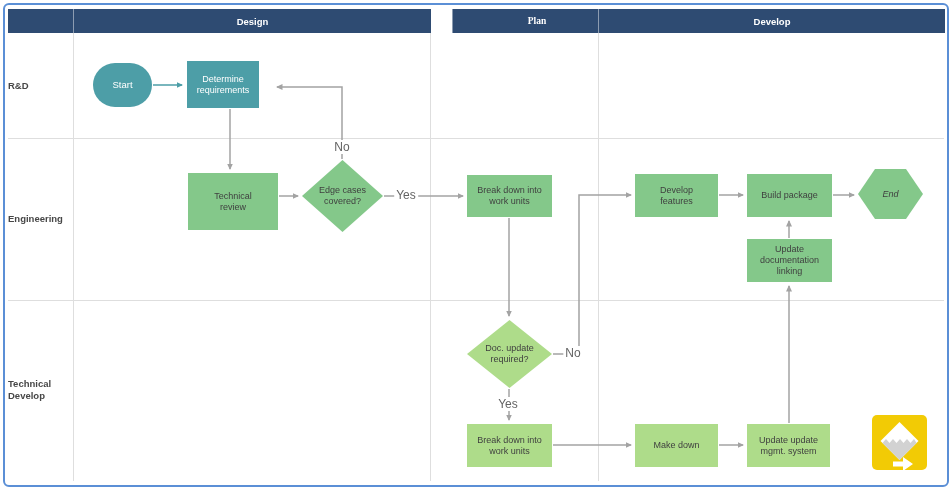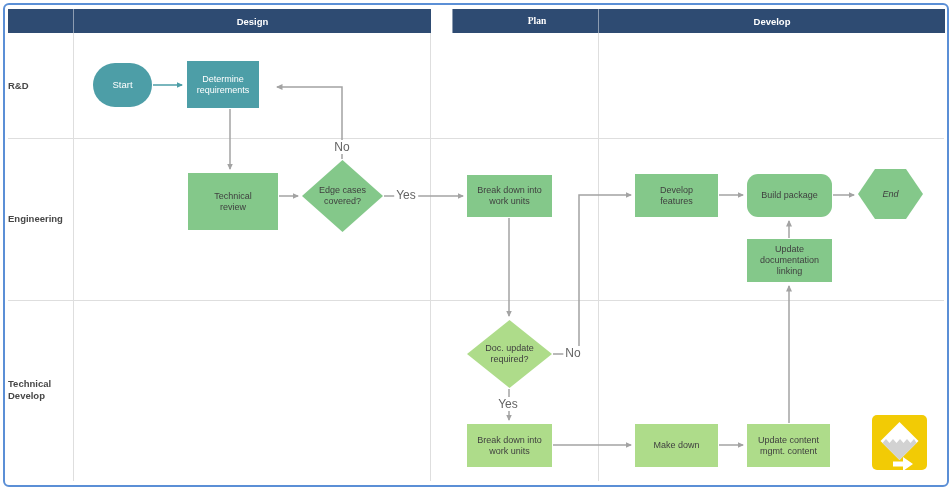--- a/index.html
+++ b/index.html
@@ -118,21 +118,21 @@
   </div>
 
   <div class="node rect-m" style="left:467px;top:175px;width:85px;height:42px;">
     <div class="inner">Break down into work units</div>
   </div>
 
   <div class="node rect-m" style="left:635px;top:174px;width:83px;height:43px;">
     <div class="inner narrow">Develop features</div>
   </div>
 
-  <div class="node rect-m" style="left:747px;top:174px;width:85px;height:43px;border-radius:11px;">
+  <div class="node rect-m" style="left:747px;top:174px;width:85px;height:43px;">
     <div class="inner">Build package</div>
   </div>
 
   <div class="node" style="left:858px;top:169px;width:65px;height:50px;font-style:italic;">
     <svg class="shape-svg" viewBox="0 0 65 42" preserveAspectRatio="none">
       <polygon points="17,0 48,0 65,21 48,42 17,42 0,21" fill="var(--green-medium)"></polygon>
     </svg>
     <div class="shape-label">
         <div class="inner">End</div>
       </div>
@@ -153,21 +153,21 @@
 
   <div class="node rect-l" style="left:467px;top:424px;width:85px;height:43px;">
     <div class="inner">Break down into work units</div>
   </div>
 
   <div class="node rect-l" style="left:635px;top:424px;width:83px;height:43px;">
     <div class="inner">Make down</div>
   </div>
 
   <div class="node rect-l" style="left:747px;top:424px;width:83px;height:43px;">
-    <div class="inner">Update content mgmt. content</div>
+    <div class="inner">Update update mgmt. system</div>
   </div>
 
   <div class="logo">
     <svg viewBox="0 0 55 55" width="55" height="55">
       <rect x="0" y="0" width="55" height="55" rx="5" fill="var(--logo-yellow)"></rect>
       <polygon points="27.5,7 46.5,26 27.5,45 8.5,26" fill="#ffffff"></polygon>
       <polygon points="10.5,28 14,24 17.5,28 21,24 24.5,28 28,24 31.5,28 35,24 38.5,28 42,24 44.5,28 27.5,45" fill="#d2d2d2"></polygon>
       <path d="M21,46.5 h10 v-4.5 l10,7 -10,7 v-4.5 h-10 z" fill="#ffffff"></path>
     </svg>
   </div>

